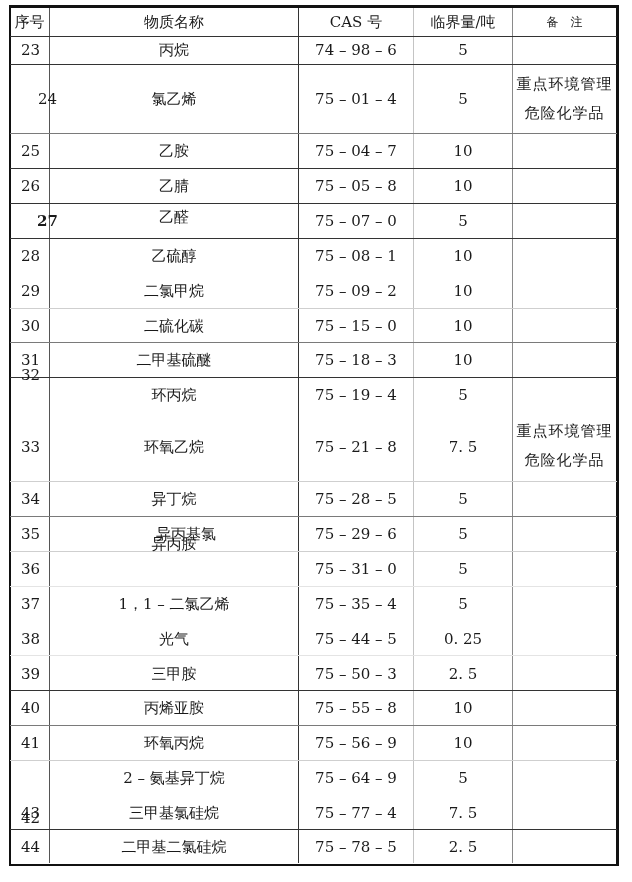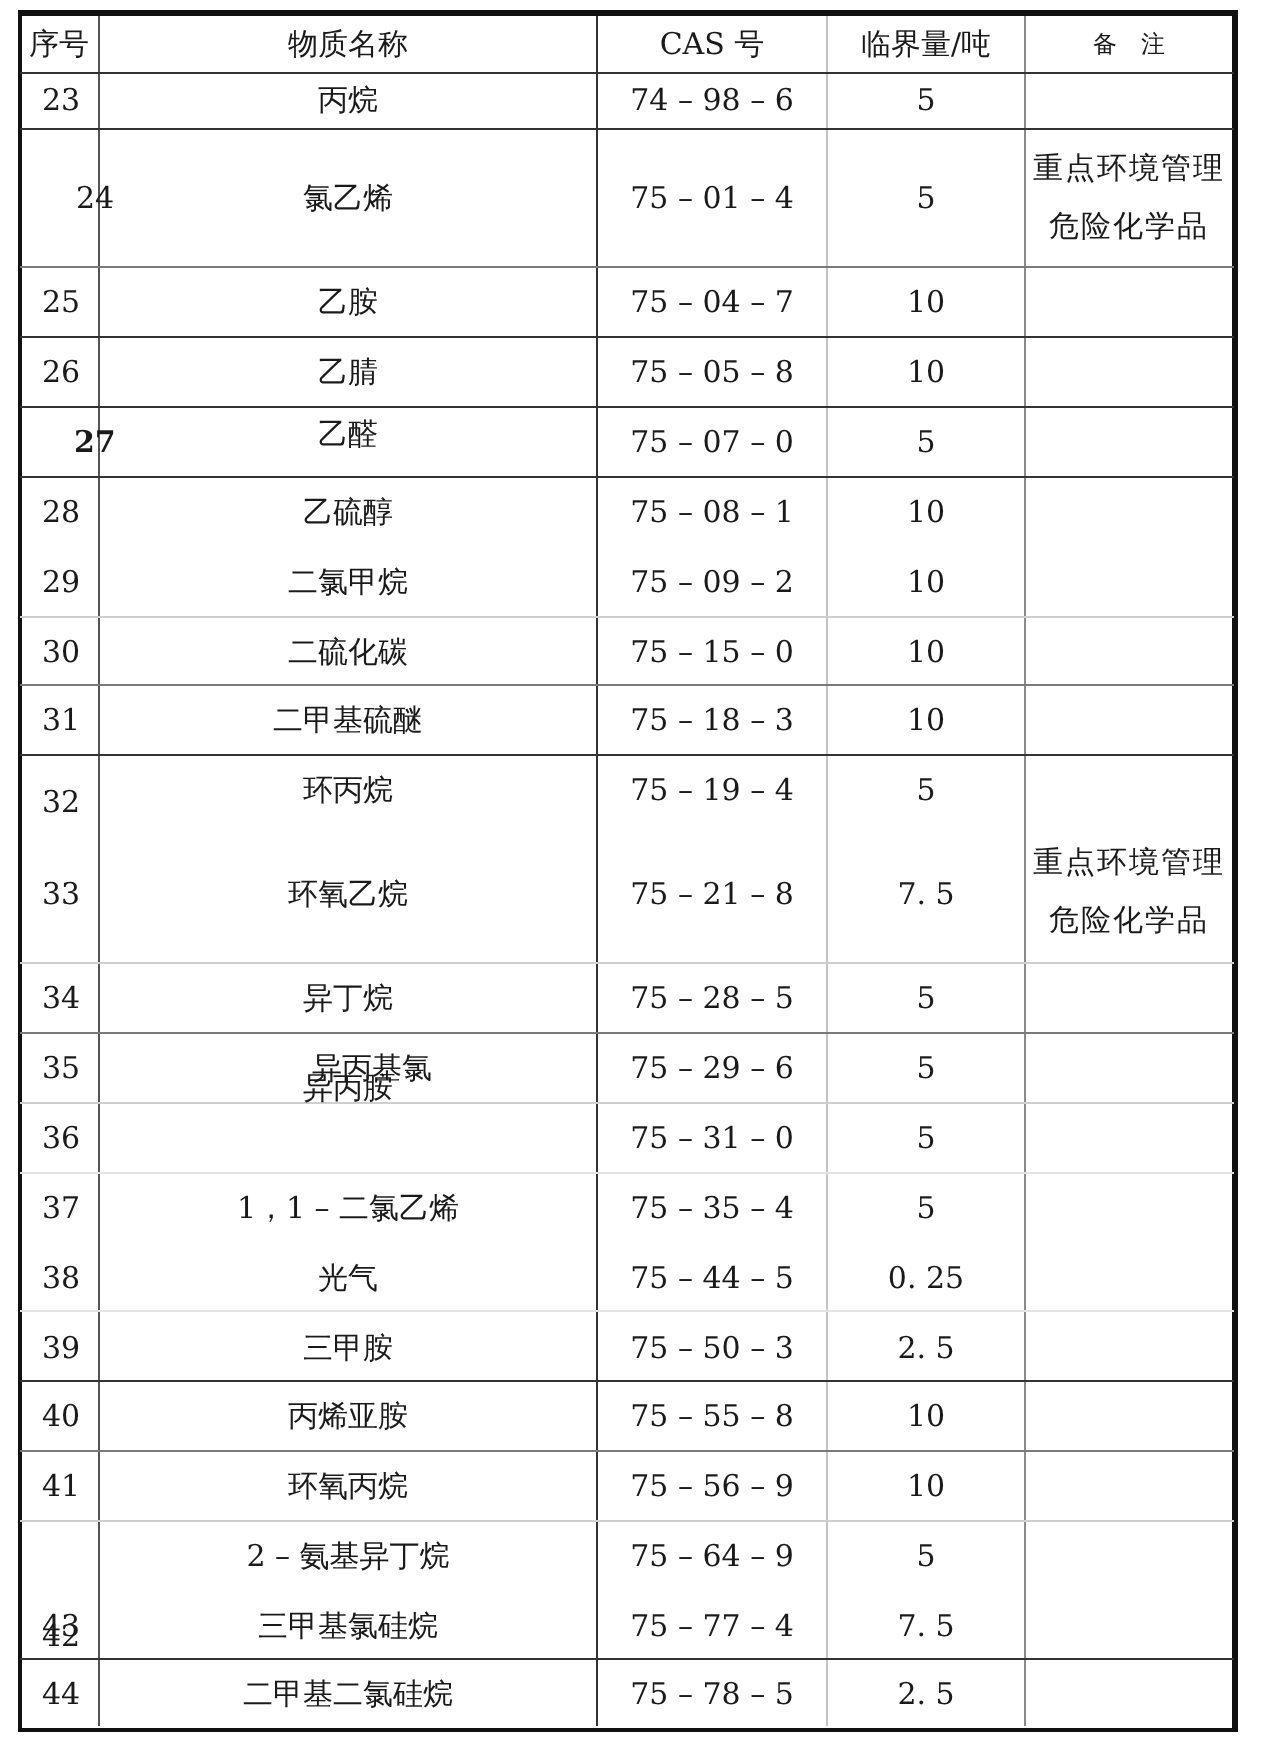--- a/index.html
+++ b/index.html
@@ -87,21 +87,21 @@
     <div class="cell cas" style="left: 299px; top: 276px; width: 114px; height: 30px;">75 – 09 – 2</div>
     <div class="cell " style="left: 414px; top: 276px; width: 98px; height: 30px;">10</div>
     <div class="cell num" style="left: 10px; top: 311px; width: 39px; height: 30px;">30</div>
     <div class="cell " style="left: 50px; top: 311px; width: 248px; height: 30px;">二硫化碳</div>
     <div class="cell cas" style="left: 299px; top: 311px; width: 114px; height: 30px;">75 – 15 – 0</div>
     <div class="cell " style="left: 414px; top: 311px; width: 98px; height: 30px;">10</div>
     <div class="cell num" style="left: 10px; top: 345px; width: 39px; height: 30px;">31</div>
     <div class="cell " style="left: 50px; top: 345px; width: 248px; height: 30px;">二甲基硫醚</div>
     <div class="cell cas" style="left: 299px; top: 345px; width: 114px; height: 30px;">75 – 18 – 3</div>
     <div class="cell " style="left: 414px; top: 345px; width: 98px; height: 30px;">10</div>
-    <div class="cell num" style="left: 10px; top: 386px; width: 39px; height: 30px;">32</div>
+    <div class="cell num" style="left: 10px; top: 360px; width: 39px; height: 30px;">32</div>
     <div class="cell " style="left: 50px; top: 380px; width: 248px; height: 30px;">环丙烷</div>
     <div class="cell cas" style="left: 299px; top: 380px; width: 114px; height: 30px;">75 – 19 – 4</div>
     <div class="cell " style="left: 414px; top: 380px; width: 98px; height: 30px;">5</div>
     <div class="cell num" style="left: 10px; top: 432px; width: 39px; height: 30px;">33</div>
     <div class="cell " style="left: 50px; top: 432px; width: 248px; height: 30px;">环氧乙烷</div>
     <div class="cell cas" style="left: 299px; top: 432px; width: 114px; height: 30px;">75 – 21 – 8</div>
     <div class="cell " style="left: 414px; top: 432px; width: 98px; height: 30px;">7. 5</div>
     <div class="cell num" style="left: 10px; top: 484px; width: 39px; height: 30px;">34</div>
     <div class="cell " style="left: 50px; top: 484px; width: 248px; height: 30px;">异丁烷</div>
     <div class="cell cas" style="left: 299px; top: 484px; width: 114px; height: 30px;">75 – 28 – 5</div>

